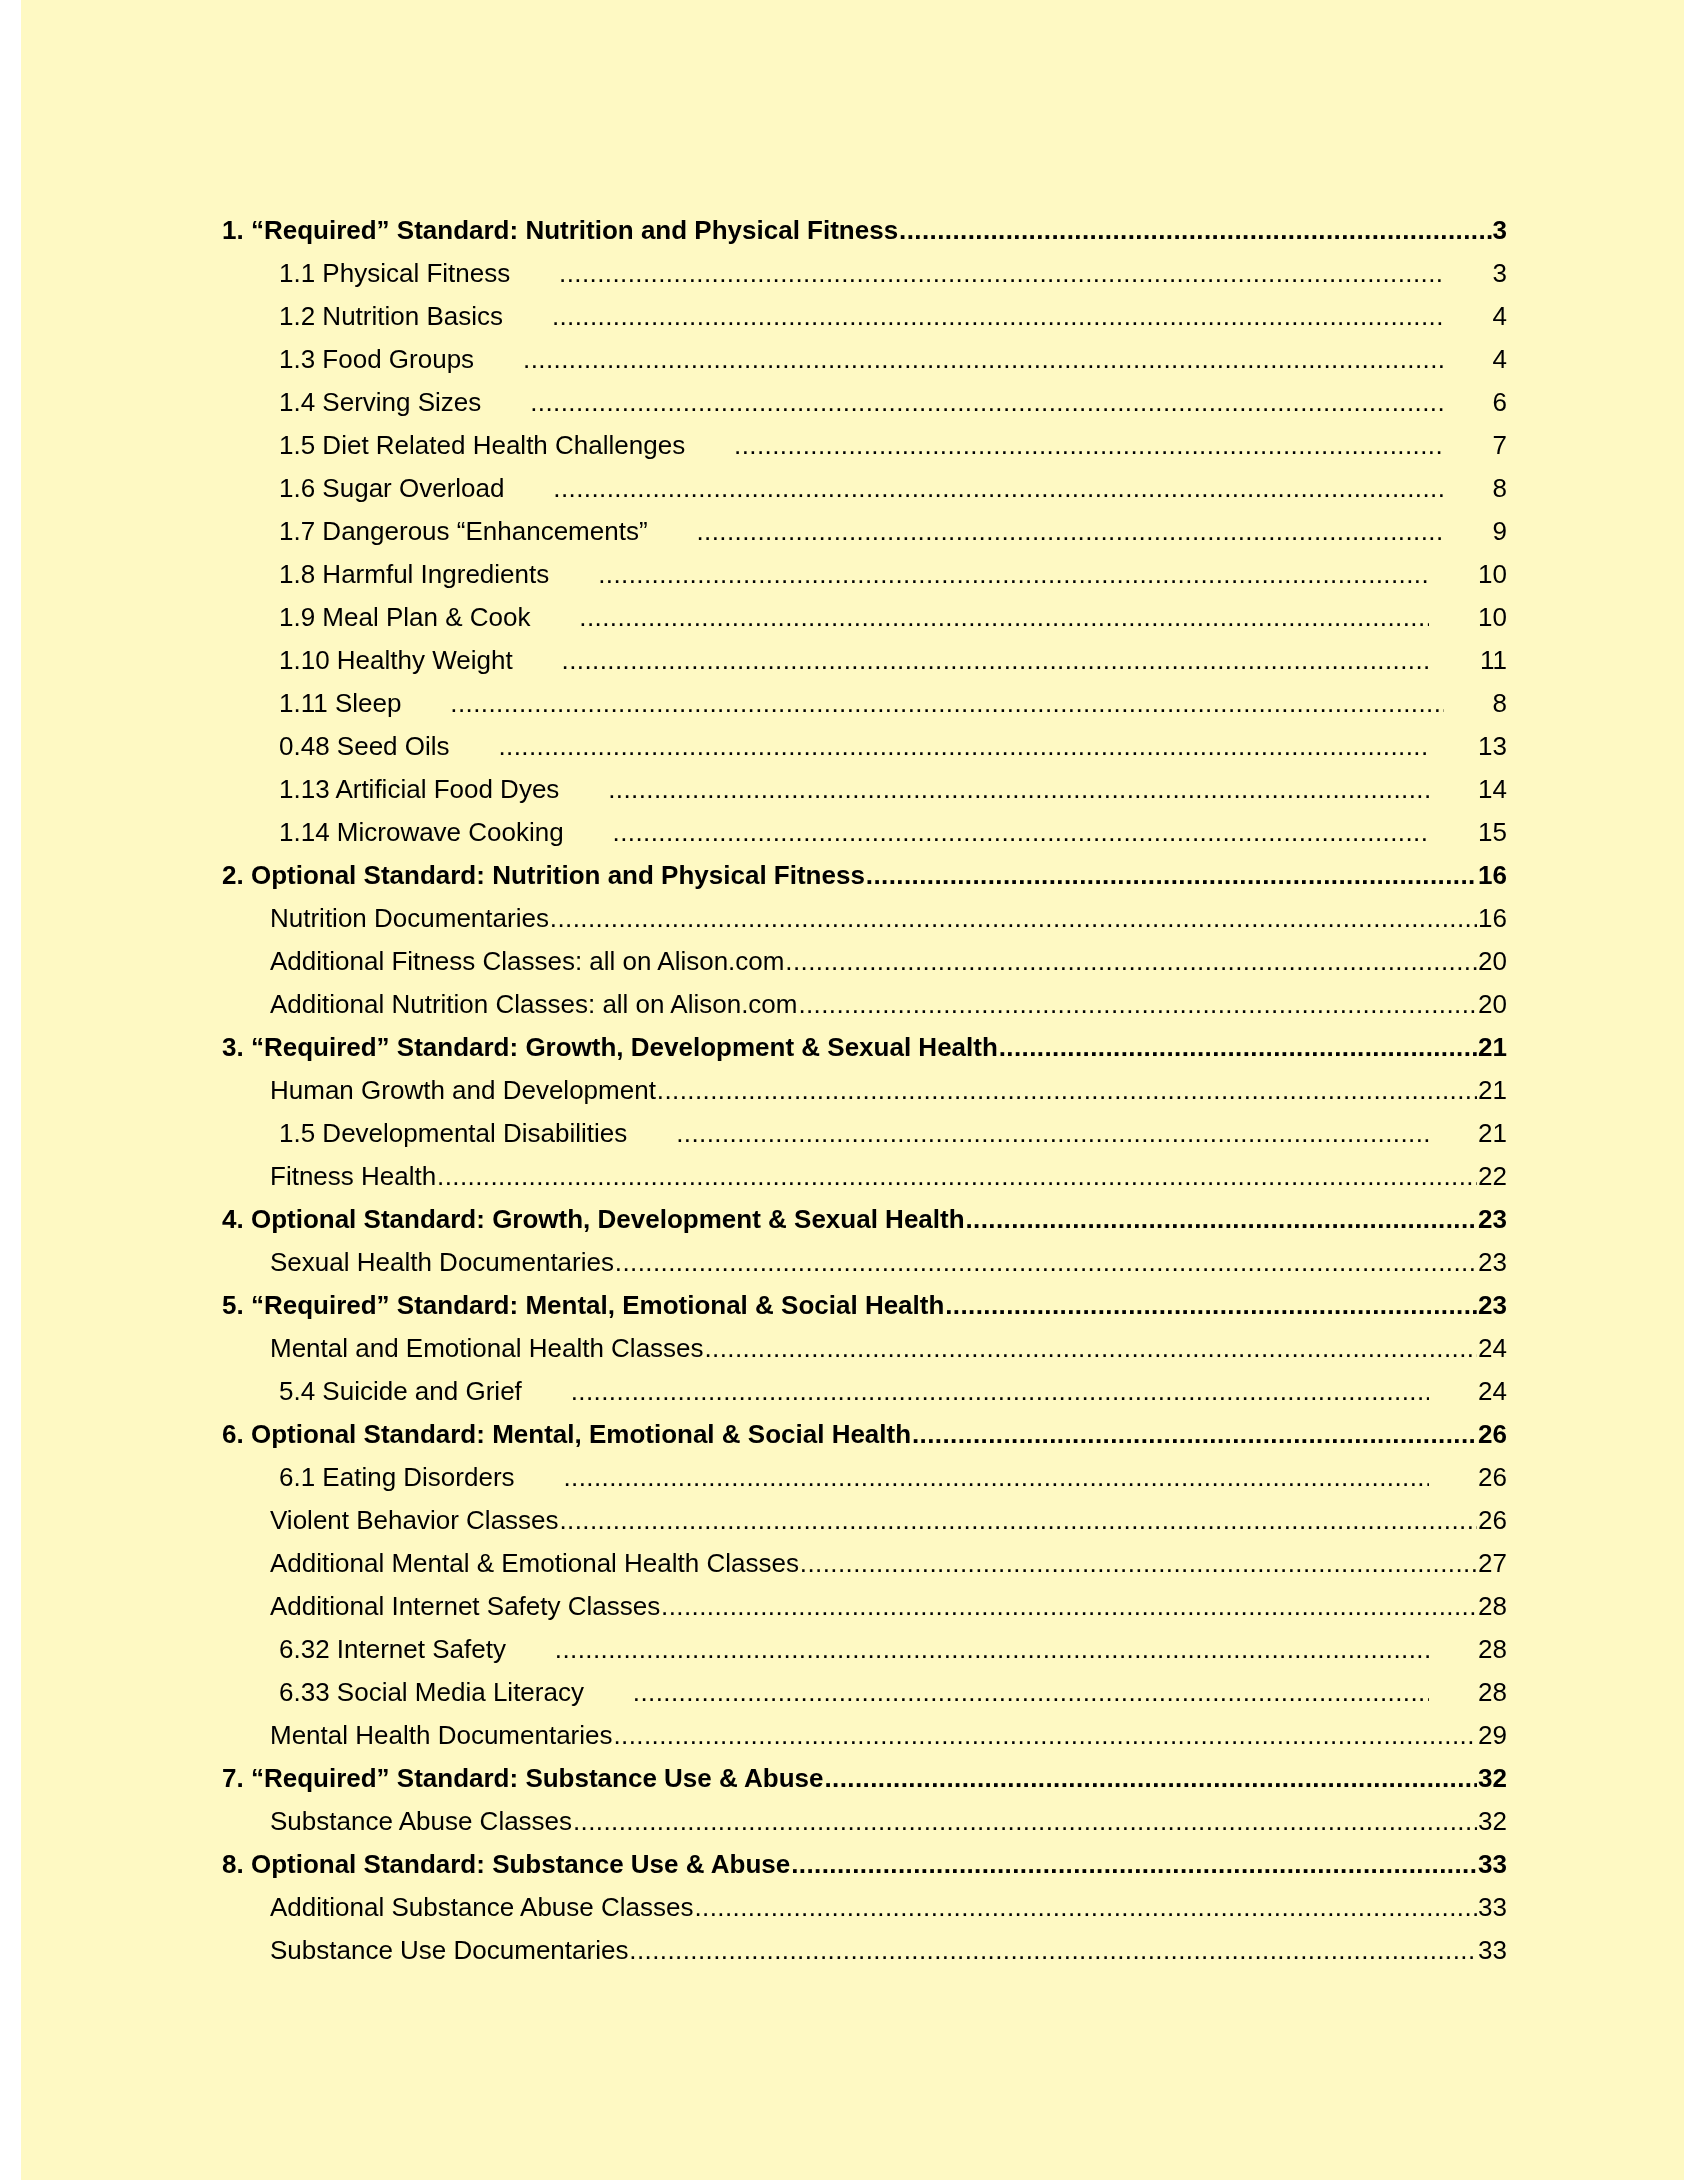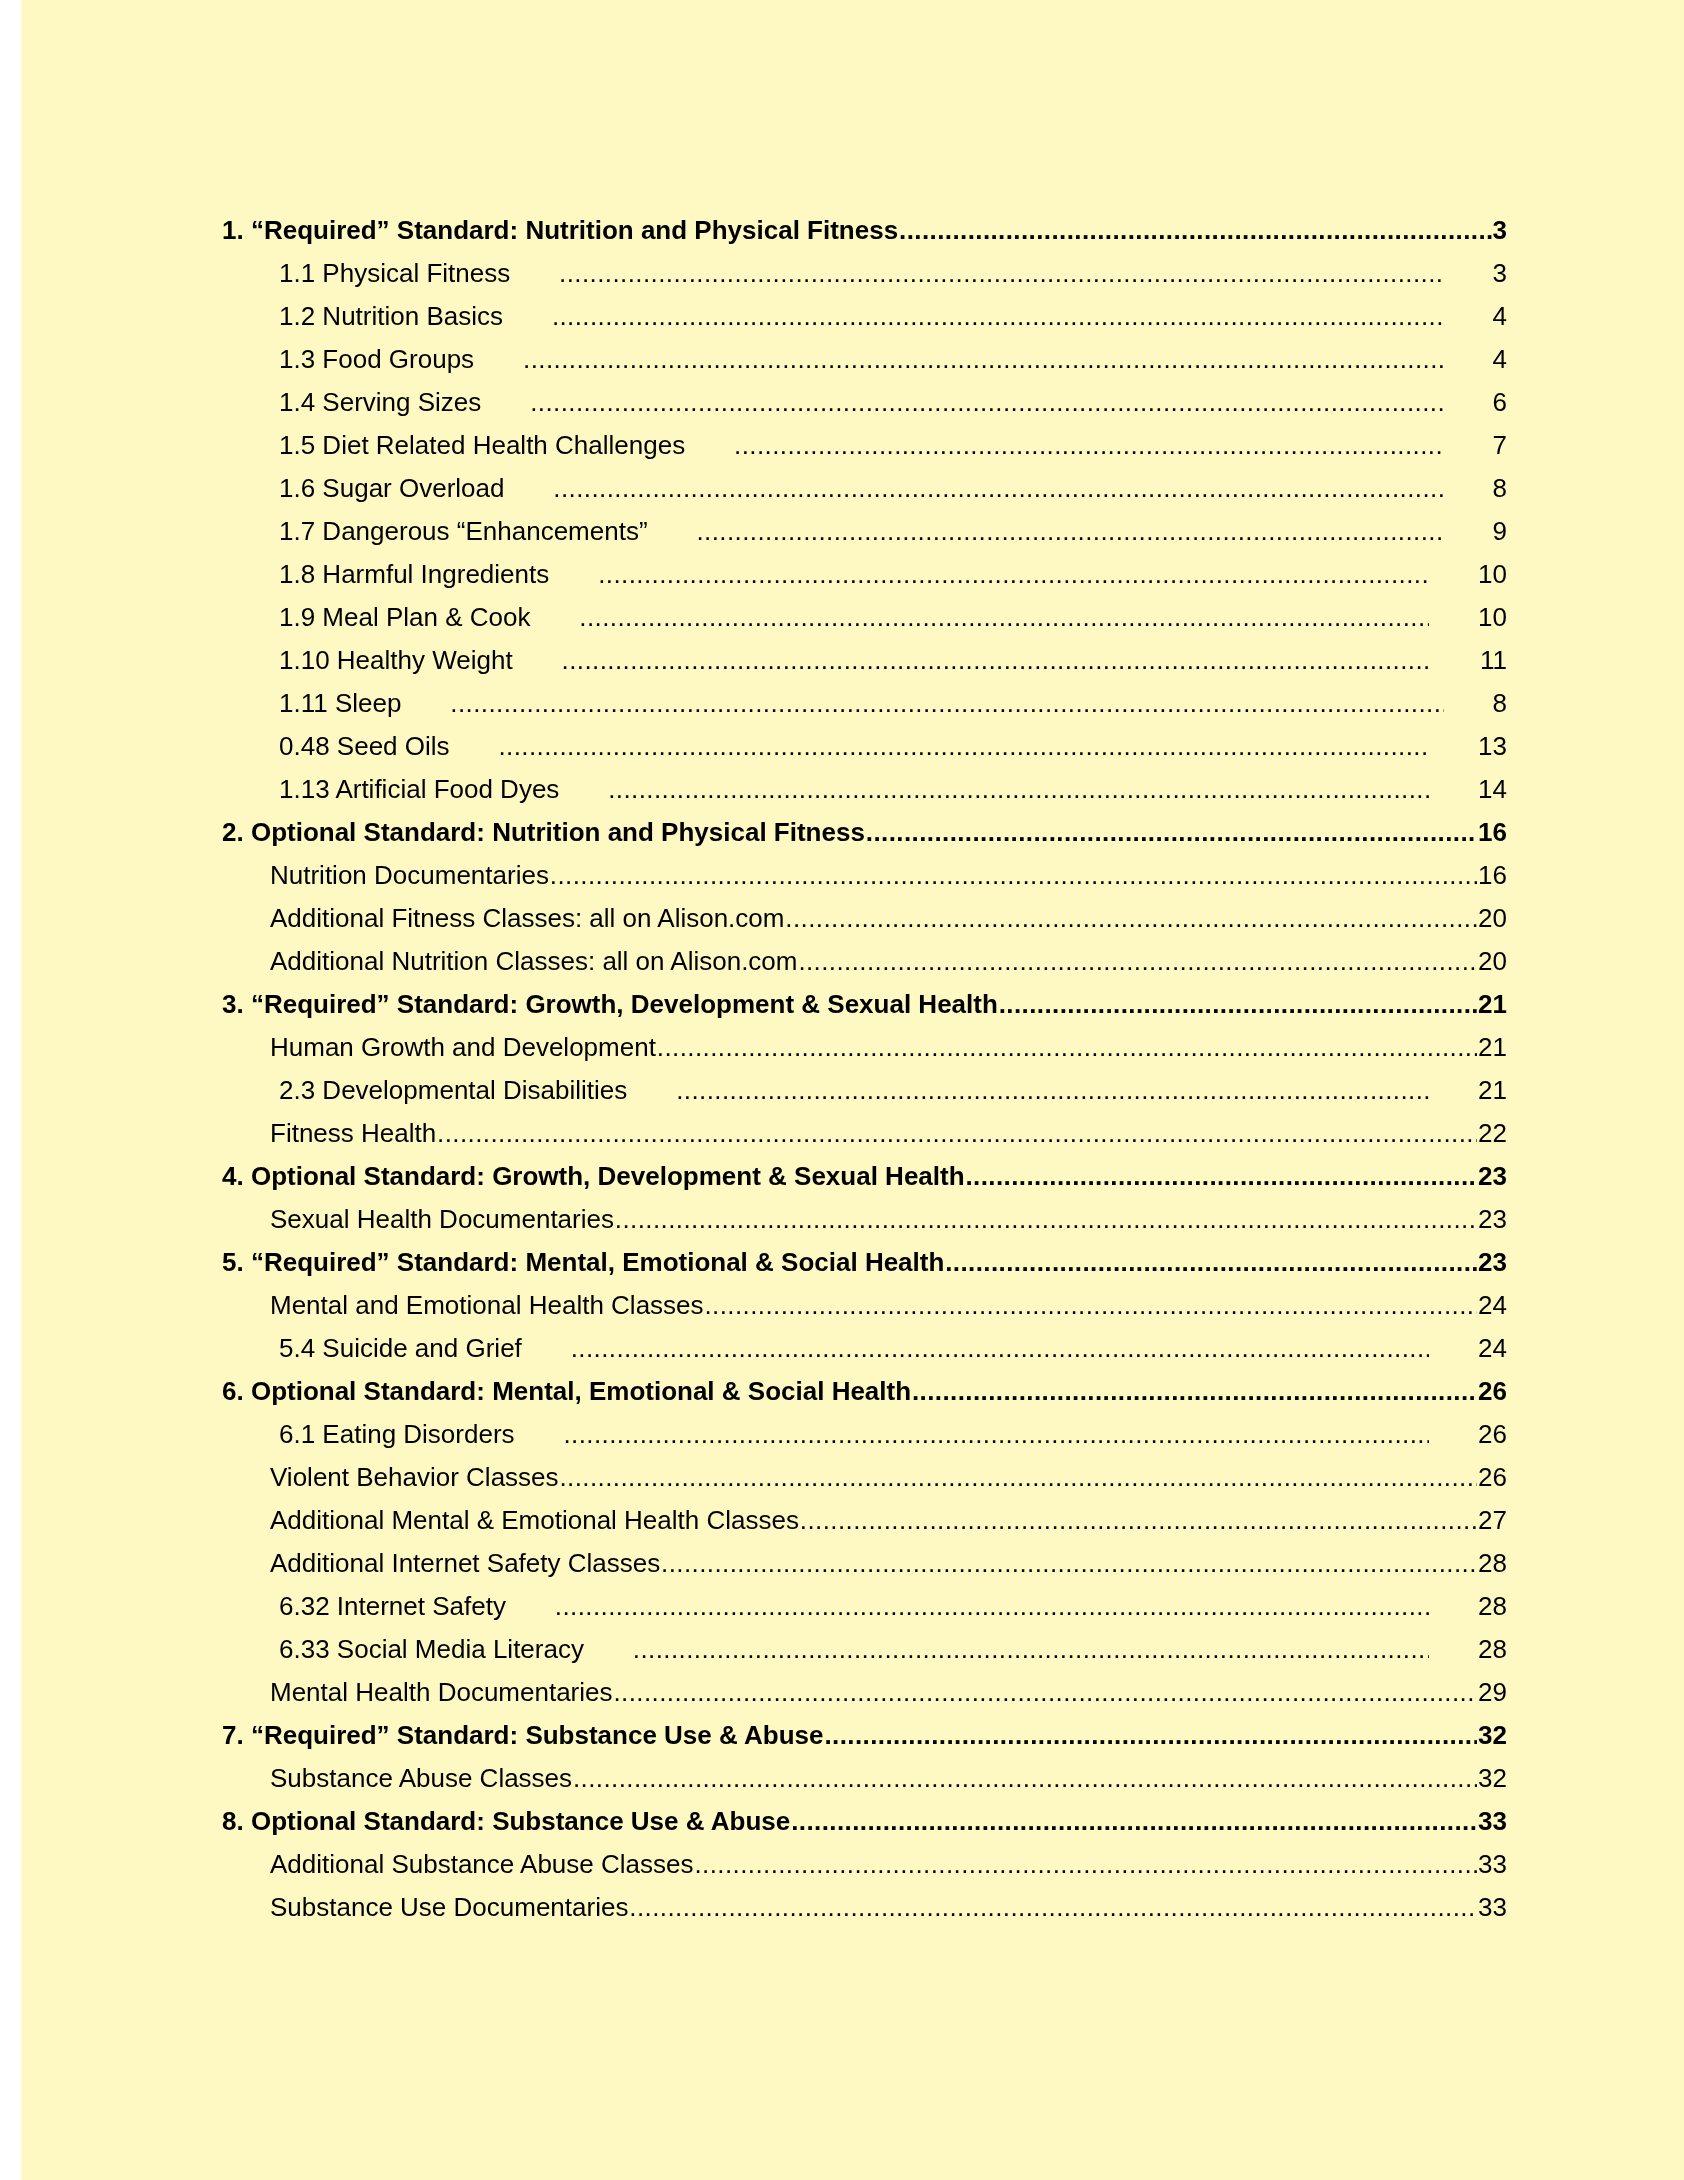--- a/index.html
+++ b/index.html
@@ -137,20 +137,25 @@
       <div class="toc-line level-2 numbered">
     <span class="toc-title">0.48 Seed Oils</span>
     <span class="toc-leader"></span>
     <span class="toc-page">13</span>
   </div>
       <div class="toc-line level-2 numbered">
     <span class="toc-title">1.13 Artificial Food Dyes</span>
     <span class="toc-leader"></span>
     <span class="toc-page">14</span>
   </div>
+      <div class="toc-line level-2 numbered">
+    <span class="toc-title">1.14 Microwave Cooking</span>
+    <span class="toc-leader"></span>
+    <span class="toc-page">15</span>
+  </div>
       <div class="toc-line level-1">
     <span class="toc-title">2. Optional Standard: Nutrition and Physical Fitness</span>
     <span class="toc-leader"></span>
     <span class="toc-page">16</span>
   </div>
       <div class="toc-line level-2">
     <span class="toc-title">Nutrition Documentaries</span>
     <span class="toc-leader"></span>
     <span class="toc-page">16</span>
   </div>
@@ -168,21 +173,21 @@
     <span class="toc-title">3. “Required” Standard: Growth, Development &amp; Sexual Health</span>
     <span class="toc-leader"></span>
     <span class="toc-page">21</span>
   </div>
       <div class="toc-line level-2">
     <span class="toc-title">Human Growth and Development</span>
     <span class="toc-leader"></span>
     <span class="toc-page">21</span>
   </div>
       <div class="toc-line level-2 numbered">
-    <span class="toc-title">2.3 Developmental Disabilities</span>
+    <span class="toc-title">1.5 Developmental Disabilities</span>
     <span class="toc-leader"></span>
     <span class="toc-page">21</span>
   </div>
       <div class="toc-line level-2">
     <span class="toc-title">Fitness Health</span>
     <span class="toc-leader"></span>
     <span class="toc-page">22</span>
   </div>
       <div class="toc-line level-1">
     <span class="toc-title">4. Optional Standard: Growth, Development &amp; Sexual Health</span>

